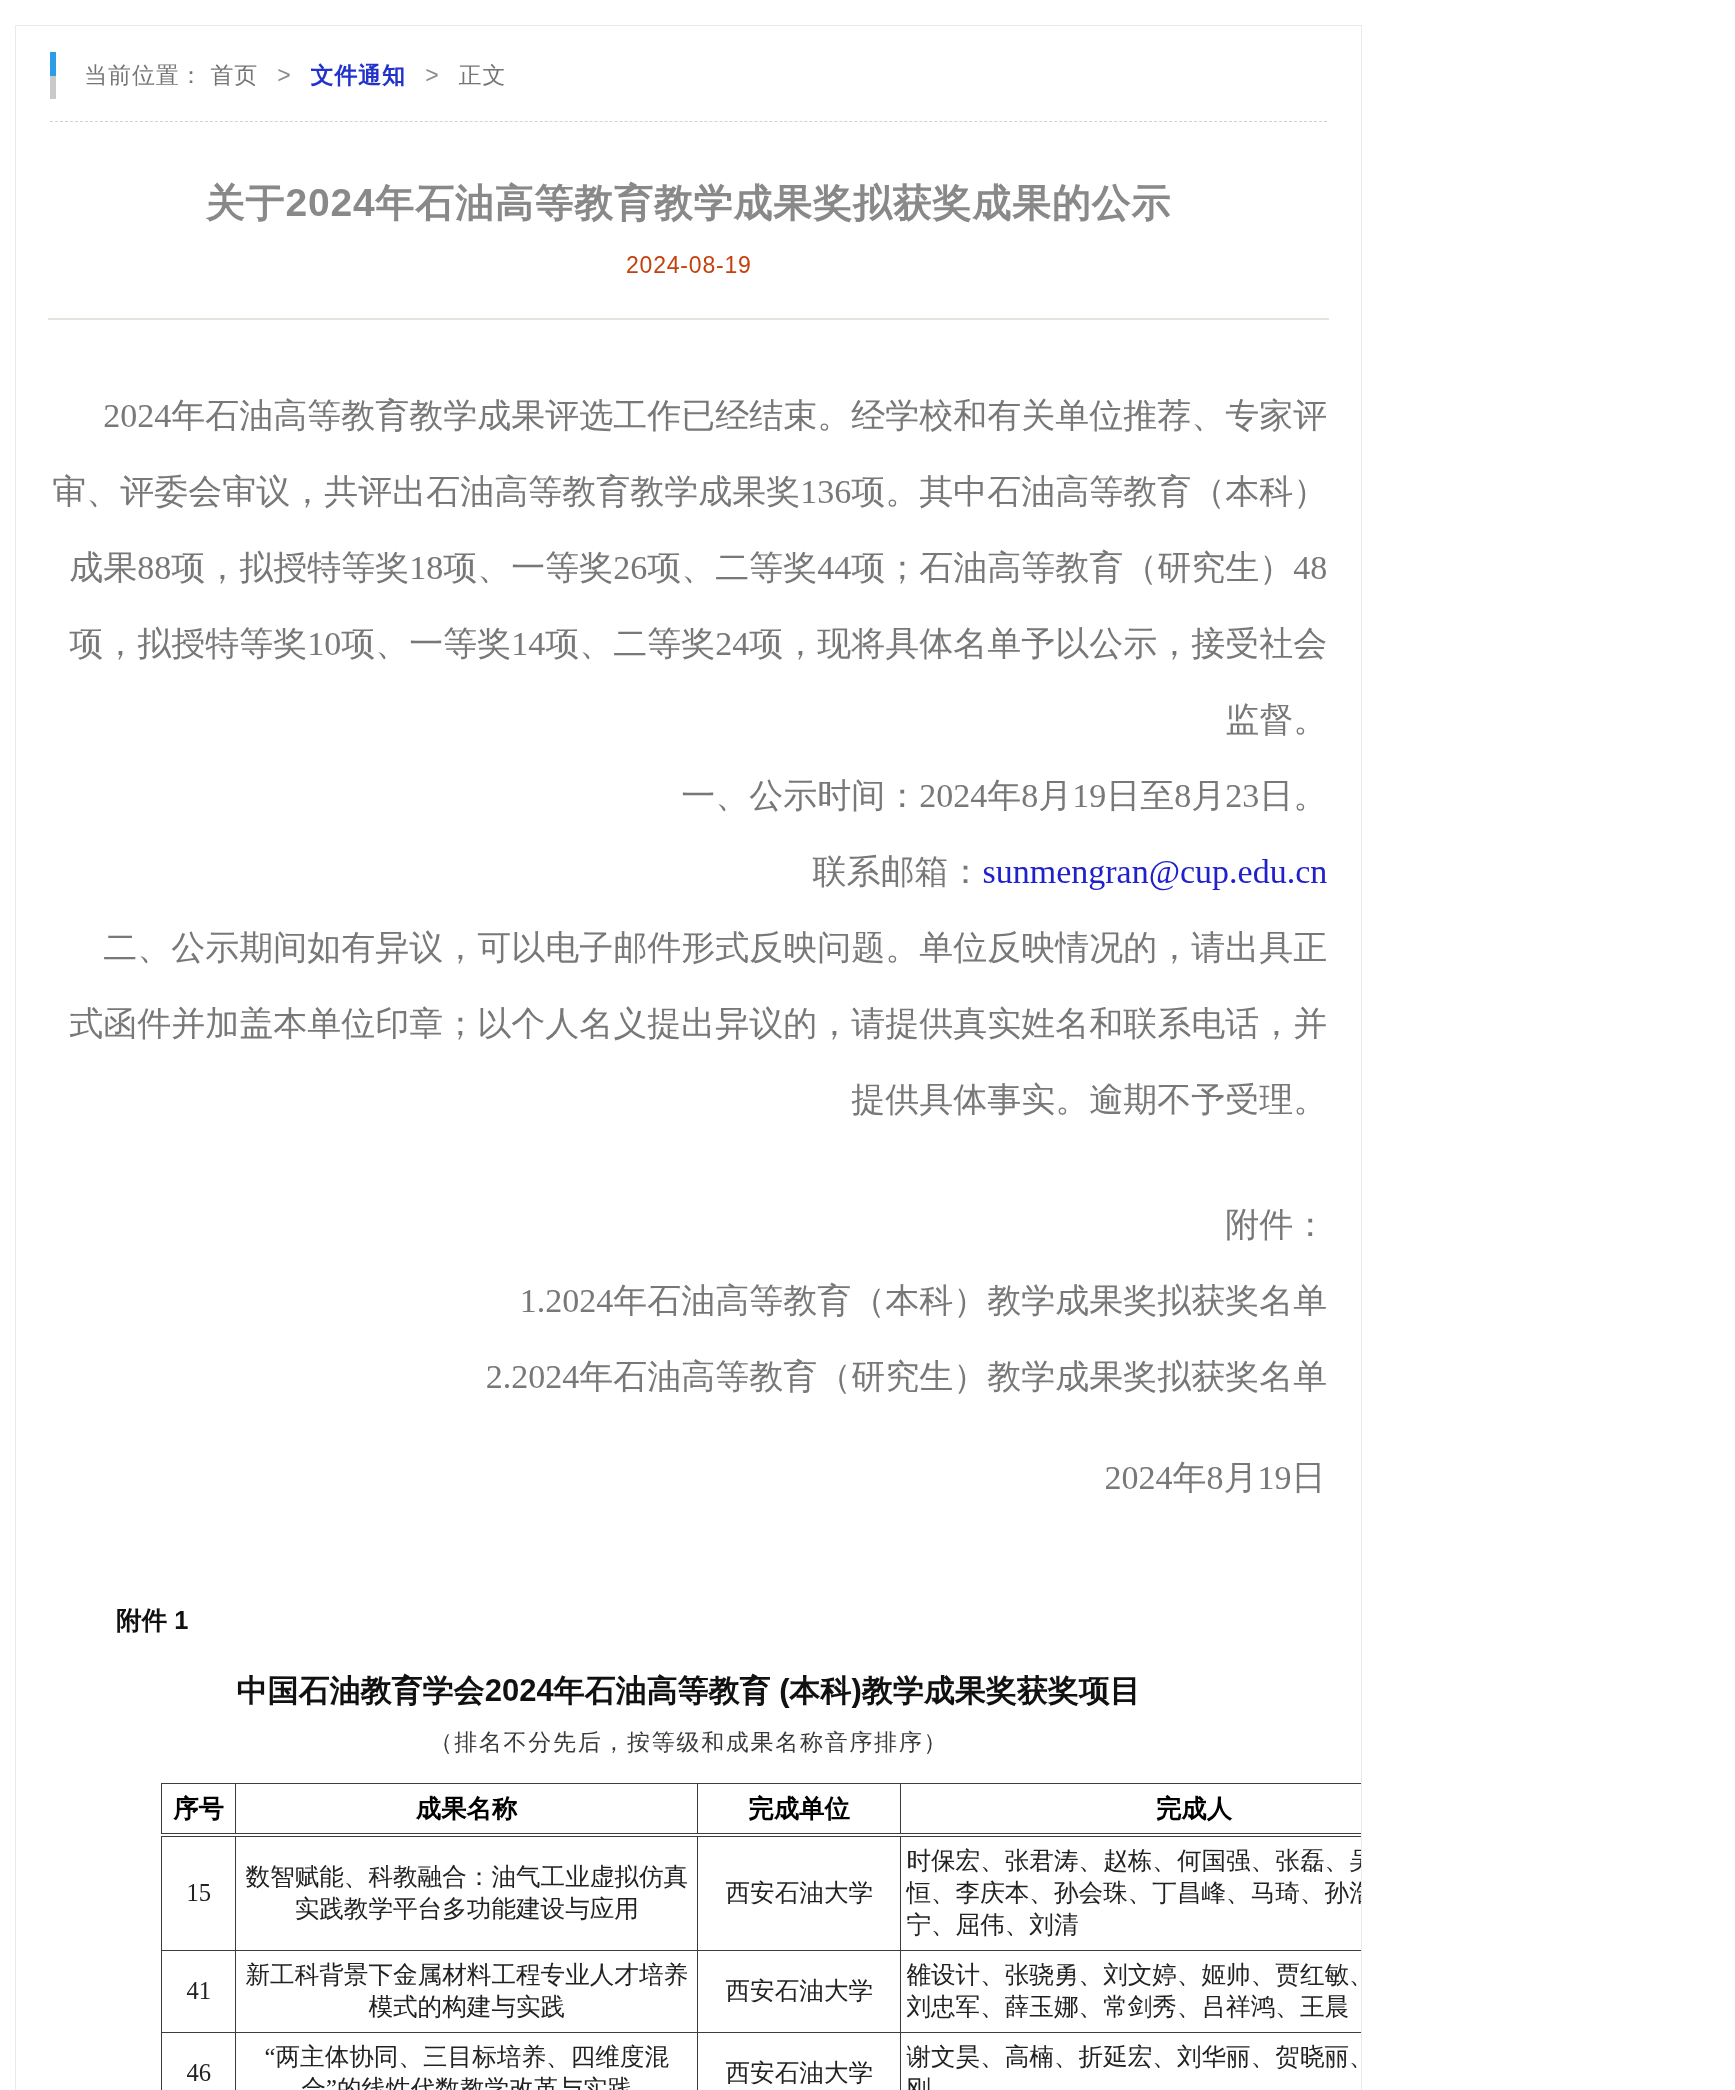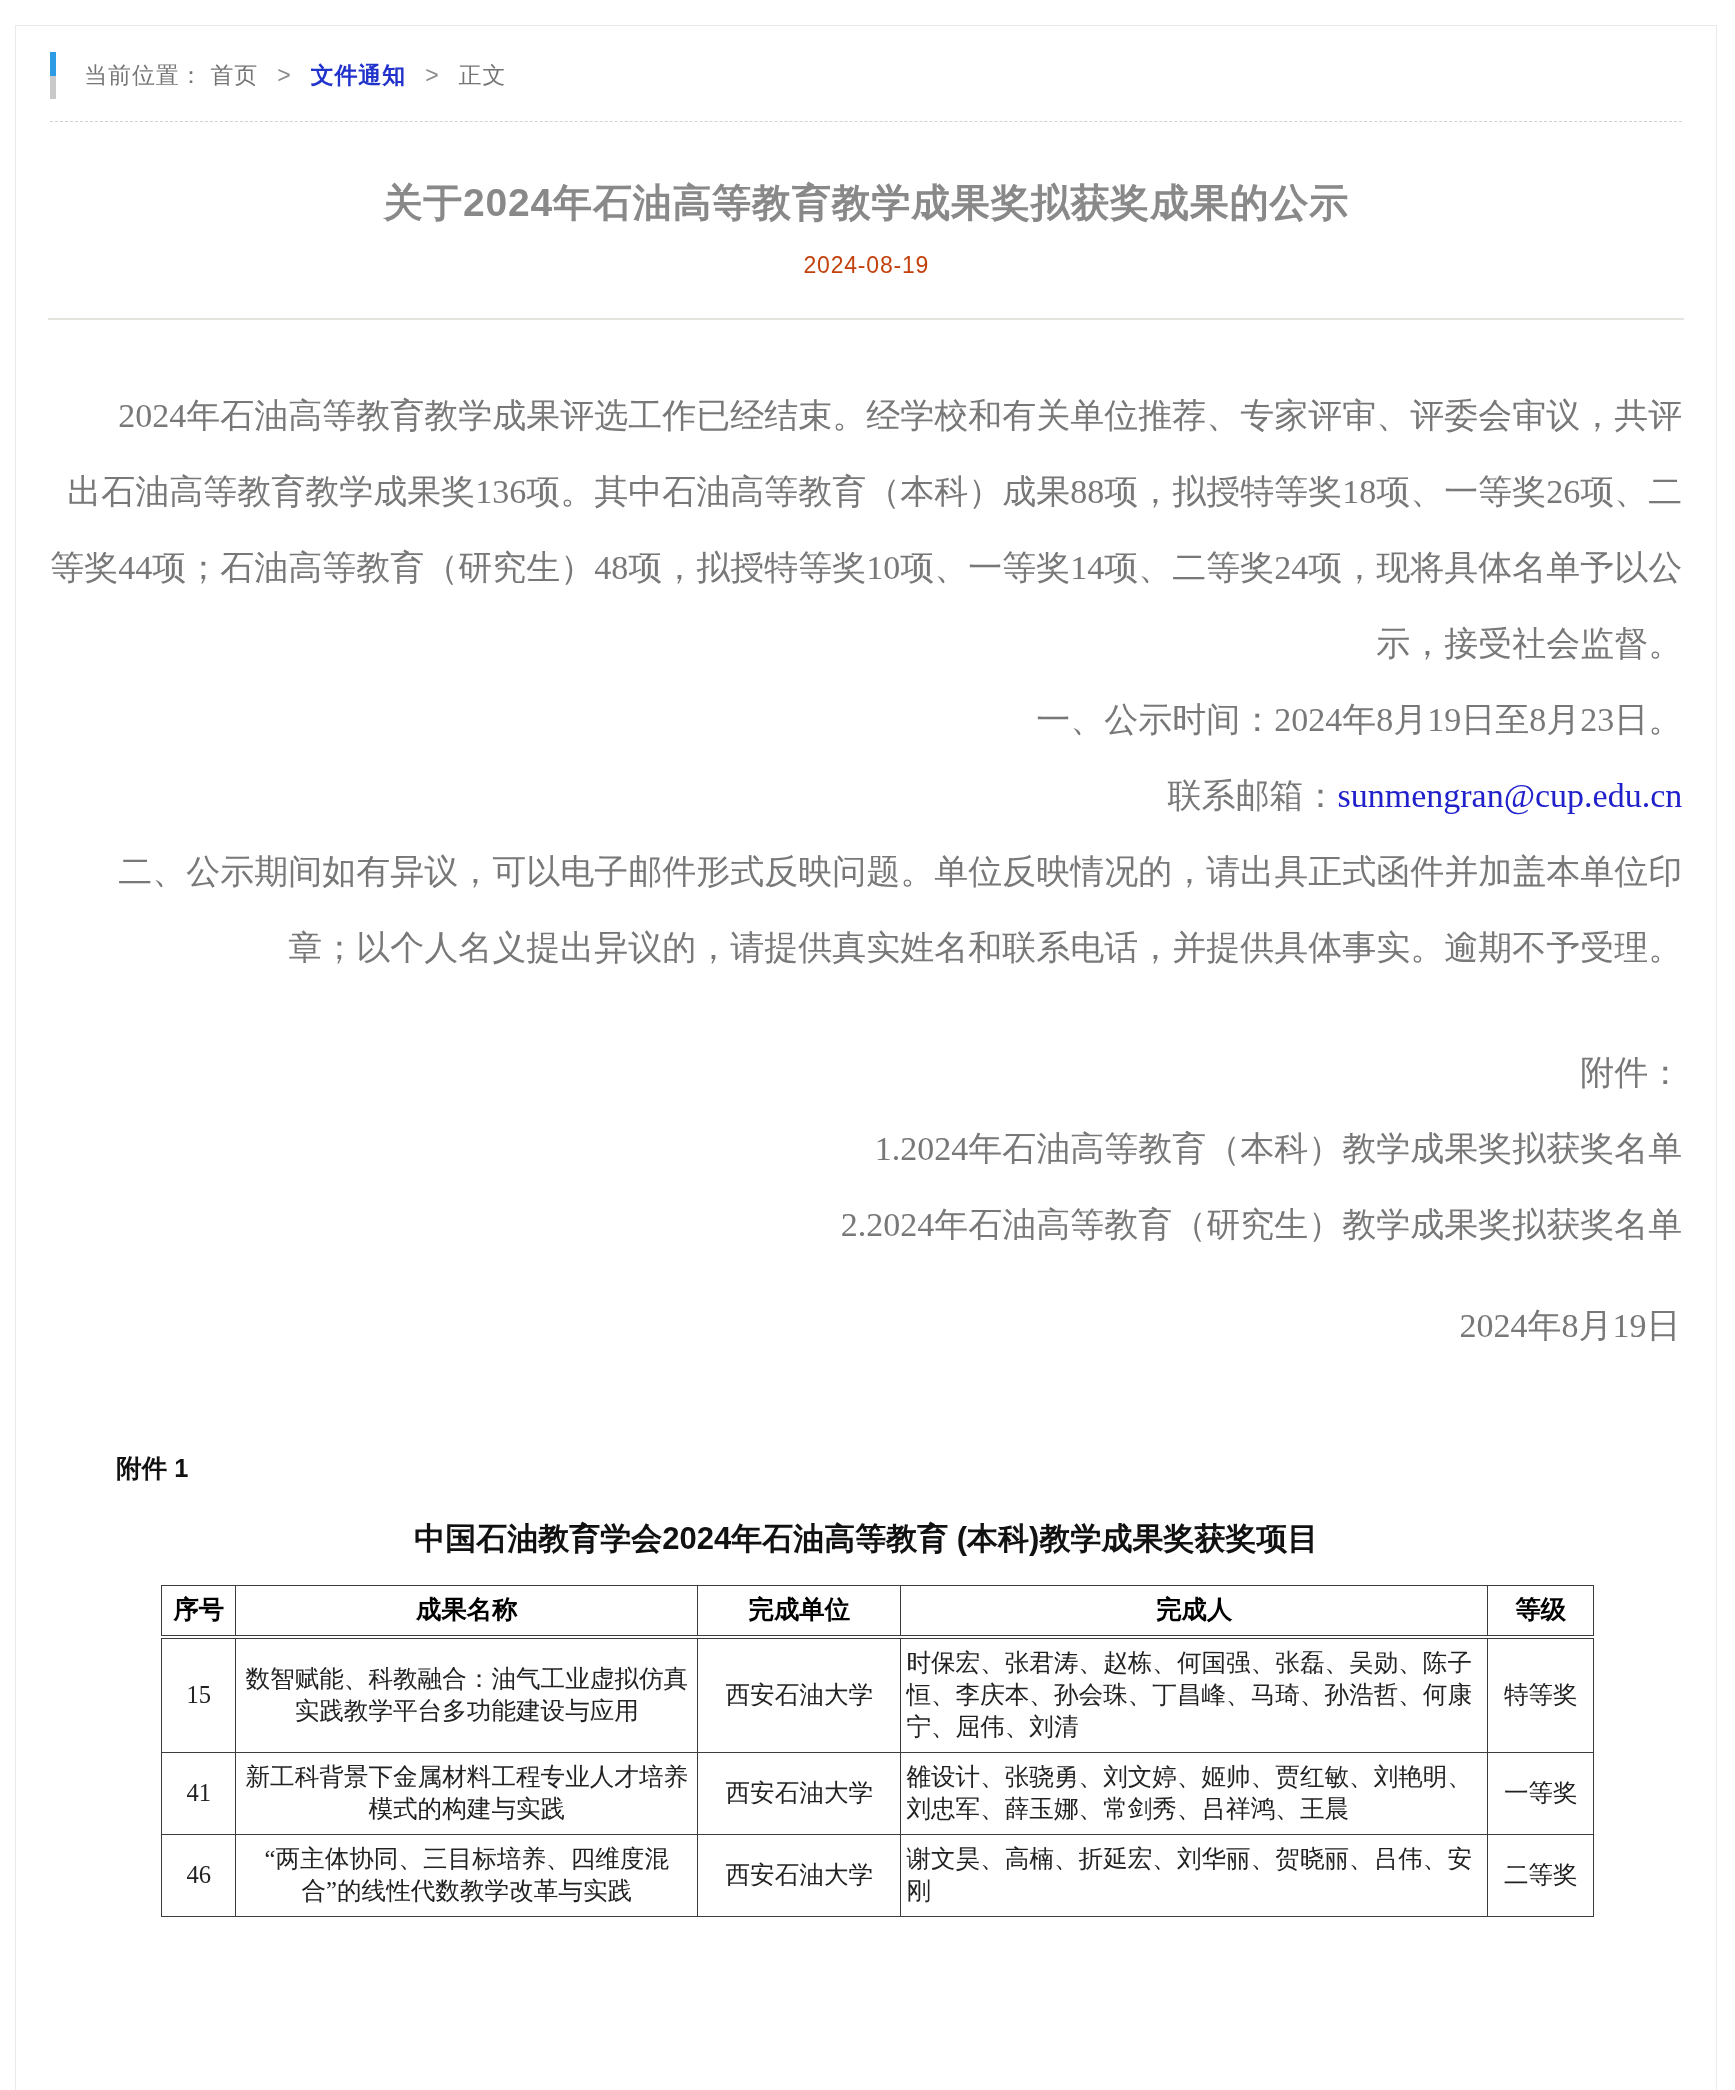--- a/index.html
+++ b/index.html
@@ -2,21 +2,21 @@
 <html style="font-size:13.6px"><head>
 <meta charset="utf-8">
 <style>
   html,body{margin:0;padding:0;}
   body{
     width:1736px;height:2091px;position:relative;background:#ffffff;
     font-family:"Liberation Sans","DejaVu Sans",sans-serif;
     -webkit-font-smoothing:antialiased;
   }
   .container{
-    position:absolute;left:15.3px;top:25.4px;width:1702px;height:2065px;
+    position:absolute;left:15.3px;top:25.4px;width:1347px;height:2065px;
     border:1.7px solid #eceae8;border-bottom:none;background:#ffffff;
     box-sizing:border-box;overflow:hidden;
   }
   
   .breadcrumb-row{display:flex;align-items:center;padding-top:25.4px;}
   .crumb-bar{width:6px;height:47px;margin-left:34px;display:flex;flex-direction:column;flex:none;}
   .crumb-bar .bar-blue{height:24.6px;background:#2e9be5;}
   .crumb-bar .bar-gray{height:23px;background:#c9c9c9;}
   .crumb-text{margin-left:28px;font-size:23px;color:#757575;letter-spacing:0.8px;}
   .crumb-text .sep{margin:0 12px;color:#8a8a8a;}
@@ -101,20 +101,21 @@
     <p>2.2024年石油高等教育（研究生）教学成果奖拟获奖名单</p>
 
     <div class="signature">
       <div>2024年8月19日</div>
     </div>
   </div>
 
   <div class="appendix">
     <div class="appendix-label">附件 1</div>
     <div class="appendix-title">中国石油教育学会2024年石油高等教育 (本科)教学成果奖获奖项目</div>
+    <div class="appendix-subtitle">（排名不分先后，按等级和成果名称音序排序）</div>
 
     <table class="awards">
       <colgroup>
         <col style="width:74px">
           <col style="width:462px">
           <col style="width:203px">
           <col style="width:587px">
           <col style="width:106px">
       </colgroup>
       <thead>

